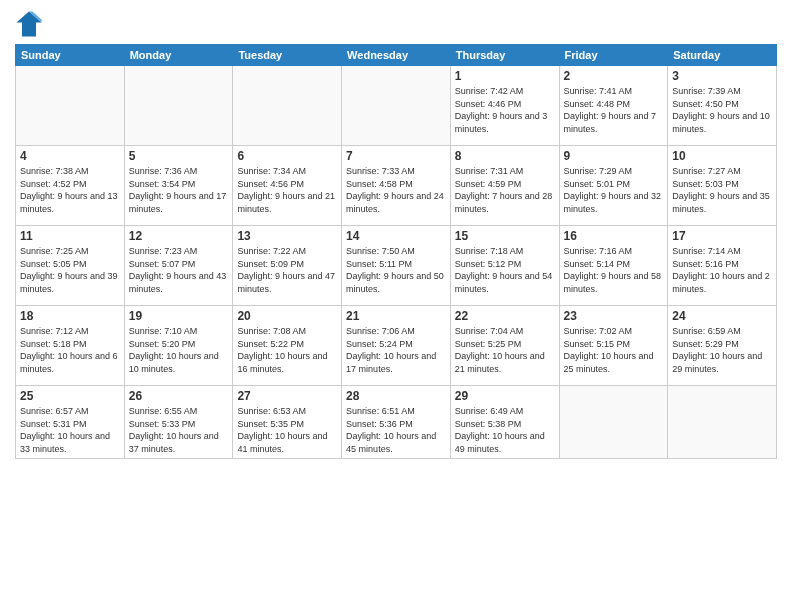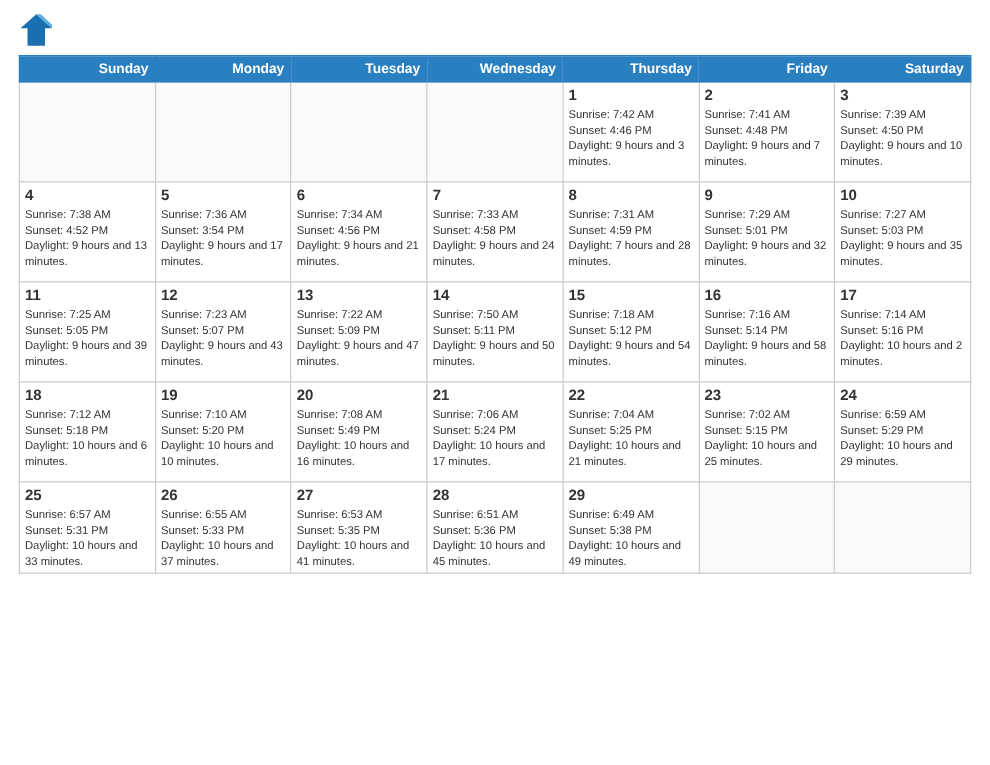--- a/index.html
+++ b/index.html
@@ -51,21 +51,21 @@
       color: #333;
     }
     .calendar {
       width: 100%;
       border-collapse: collapse;
       font-size: 9.5px;
     }
     .calendar th {
       background-color: #2a7fc1;
       color: #fff;
-      text-align: right;
+      text-align: left;
       padding: 4px 5px;
       font-size: 11px;
       font-weight: bold;
       border: 1px solid #2a7fc1;
     }
     .calendar td {
       border: 1px solid #ccc;
       vertical-align: top;
       padding: 3px 4px;
       width: calc(100% / 7);
@@ -285,21 +285,21 @@
             <div class="day-info">
               <div>Sunrise: 7:10 AM</div>
               <div>Sunset: 5:20 PM</div>
               <div>Daylight: 10 hours and 10 minutes.</div>
             </div>
           </td>
           <td>
             <span class="day-number">20</span>
             <div class="day-info">
               <div>Sunrise: 7:08 AM</div>
-              <div>Sunset: 5:49 PM</div>
+              <div>Sunset: 5:22 PM</div>
               <div>Daylight: 10 hours and 16 minutes.</div>
             </div>
           </td>
           <td>
             <span class="day-number">21</span>
             <div class="day-info">
               <div>Sunrise: 7:06 AM</div>
               <div>Sunset: 5:24 PM</div>
               <div>Daylight: 10 hours and 17 minutes.</div>
             </div>

